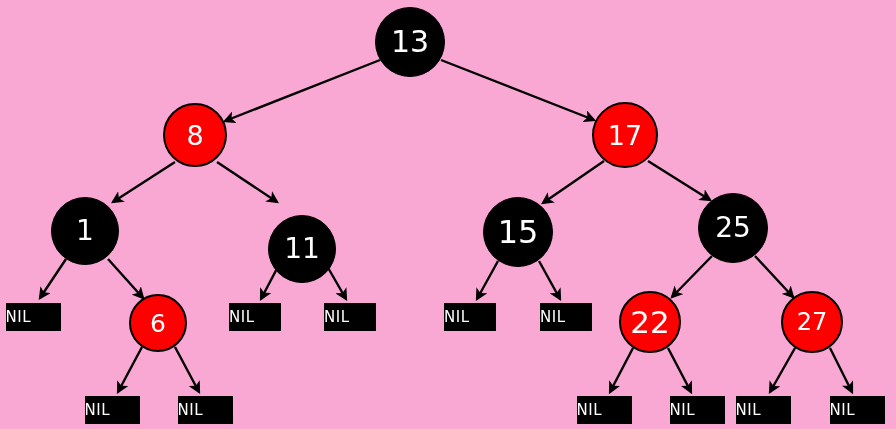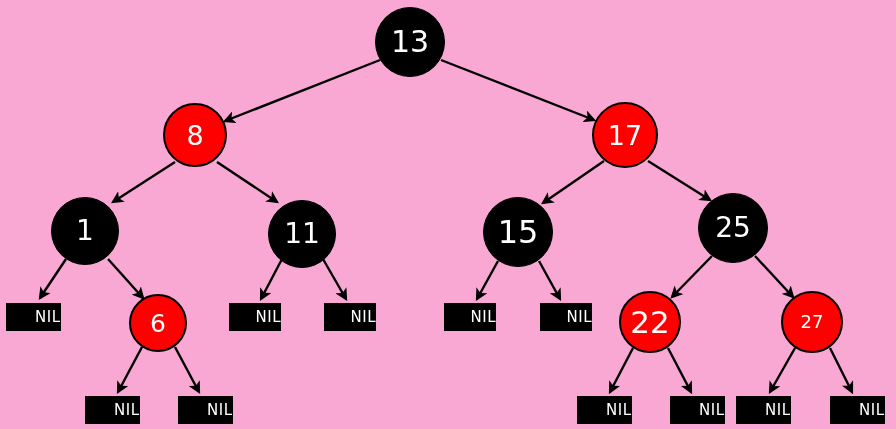--- a/index.html
+++ b/index.html
@@ -45,21 +45,21 @@
     background: #ff0000;
     border: 2px solid #000000;
   }
   .nil {
     position: absolute;
     box-sizing: border-box;
     background: #000000;
     color: #ffffff;
     display: flex;
     align-items: center;
-    justify-content: flex-end;
+    justify-content: flex-start;
     font-family: "DejaVu Sans", sans-serif;
     font-size: 15px;
     letter-spacing: 0.5px;
     line-height: 1;
     z-index: 5;
   }
 </style>
 </head>
 <body>
 
@@ -99,36 +99,36 @@
       </div>
       <div class="node red" style="left: 163px; top: 103px; width: 64px; height: 64px; font-size: 27px;">
         <span>8</span>
       </div>
       <div class="node red" style="left: 592px; top: 102px; width: 66px; height: 66px; font-size: 27px;">
         <span>17</span>
       </div>
       <div class="node black" style="left: 51px; top: 197px; width: 68px; height: 68px; font-size: 28px;">
         <span>1</span>
       </div>
-      <div class="node black" style="left: 268px; top: 200px; width: 68px; height: 68px; font-size: 28px;">
+      <div class="node black" style="left: 268px; top: 215px; width: 68px; height: 68px; font-size: 28px;">
         <span>11</span>
       </div>
       <div class="node black" style="left: 483px; top: 197px; width: 70px; height: 70px; font-size: 32px;">
         <span>15</span>
       </div>
       <div class="node black" style="left: 698px; top: 193px; width: 70px; height: 70px; font-size: 28px;">
         <span>25</span>
       </div>
       <div class="node red" style="left: 129px; top: 294px; width: 58px; height: 58px; font-size: 25px;">
         <span>6</span>
       </div>
       <div class="node red" style="left: 619px; top: 291px; width: 62px; height: 62px; font-size: 31px;">
         <span>22</span>
       </div>
-      <div class="node red" style="left: 781px; top: 291px; width: 62px; height: 62px; font-size: 18px;">
+      <div class="node red" style="left: 781px; top: 291px; width: 62px; height: 62px; font-size: 24px;">
         <span>27</span>
       </div>
       <div class="nil" style="left: 5.5px; top: 303px; width: 55px; height: 28px;">
         <span>NIL</span>
       </div>
       <div class="nil" style="left: 229px; top: 303px; width: 52px; height: 28px;">
         <span>NIL</span>
       </div>
       <div class="nil" style="left: 324px; top: 303px; width: 52px; height: 28px;">
         <span>NIL</span>

